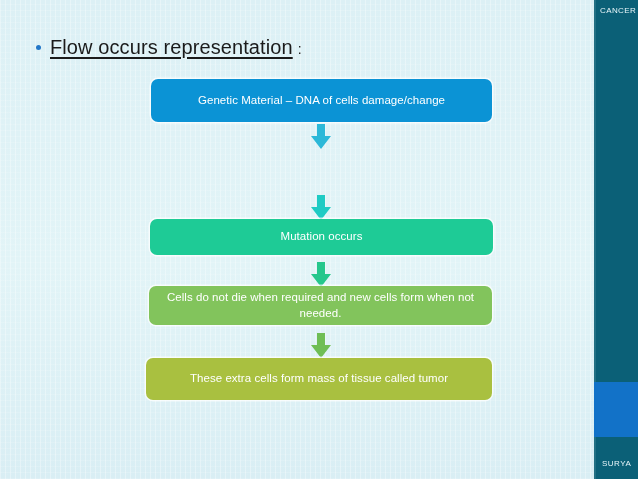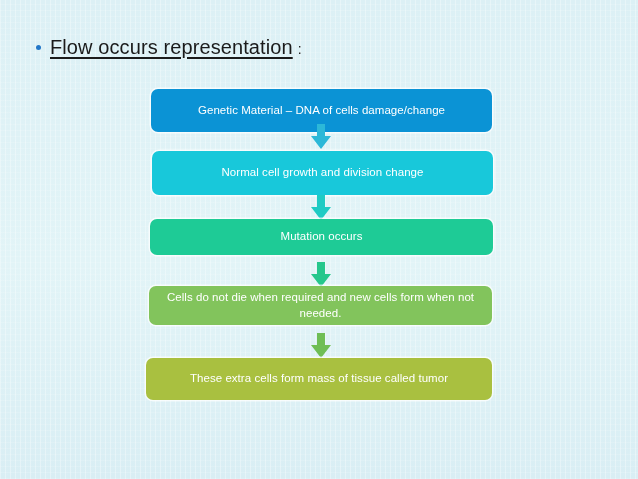--- a/index.html
+++ b/index.html
@@ -145,33 +145,30 @@
 <div id="slide">
 
   <div id="heading">
     <span class="bullet"></span>
     <span class="heading-text">Flow occurs representation</span>
     <span class="heading-colon">:</span>
   </div>
 
   <div id="flow">
 
-    <div class="flow-box" style="left:151px; top:79px; width:341px; height:43px; background:#0b93d5;margin-top:10px;">
+    <div class="flow-box" style="left:151px; top:79px; width:341px; height:43px; background:#0b93d5;">
       <span>Genetic Material – DNA of cells damage/change</span>
     </div>
 
     <div class="flow-arrow" style="left:310px; top:124px;">
       <svg width="22" height="26" viewBox="0 0 22 26" xmlns="http://www.w3.org/2000/svg">
         <path d="M7 0 H15 V12 H21 L11 25 L1 12 H7 Z" fill="#2cb8d8"></path>
       </svg>
     </div>
 
-    <div class="flow-box" style="left:152px; top:151px; width:341px; height:44px; background:#18c8da;">
-      <span>Normal cell growth and division change</span>
-    </div>
 
     <div class="flow-arrow" style="left:310px; top:195px;">
       <svg width="22" height="26" viewBox="0 0 22 26" xmlns="http://www.w3.org/2000/svg">
         <path d="M7 0 H15 V12 H21 L11 25 L1 12 H7 Z" fill="#1fcbc4"></path>
       </svg>
     </div>
 
     <div class="flow-box" style="left:150px; top:219px; width:343px; height:36px; background:#1ecb96;">
       <span>Mutation occurs</span>
     </div>
@@ -191,14 +188,20 @@
         <path d="M7 0 H15 V12 H21 L11 25 L1 12 H7 Z" fill="#6fbe55"></path>
       </svg>
     </div>
 
     <div class="flow-box" style="left:146px; top:358px; width:346px; height:42px; background:#a9c040;">
       <span>These extra cells form mass of tissue called tumor</span>
     </div>
 
   </div>
 
+  <div id="sidebar">
+    <div class="side-seam"></div>
+    <div id="sidebar-title">CANCER</div>
+    <div id="sidebar-accent"></div>
+    <div id="sidebar-author">SURYA</div>
+  </div>
 
 </div>
 
 </body></html>

